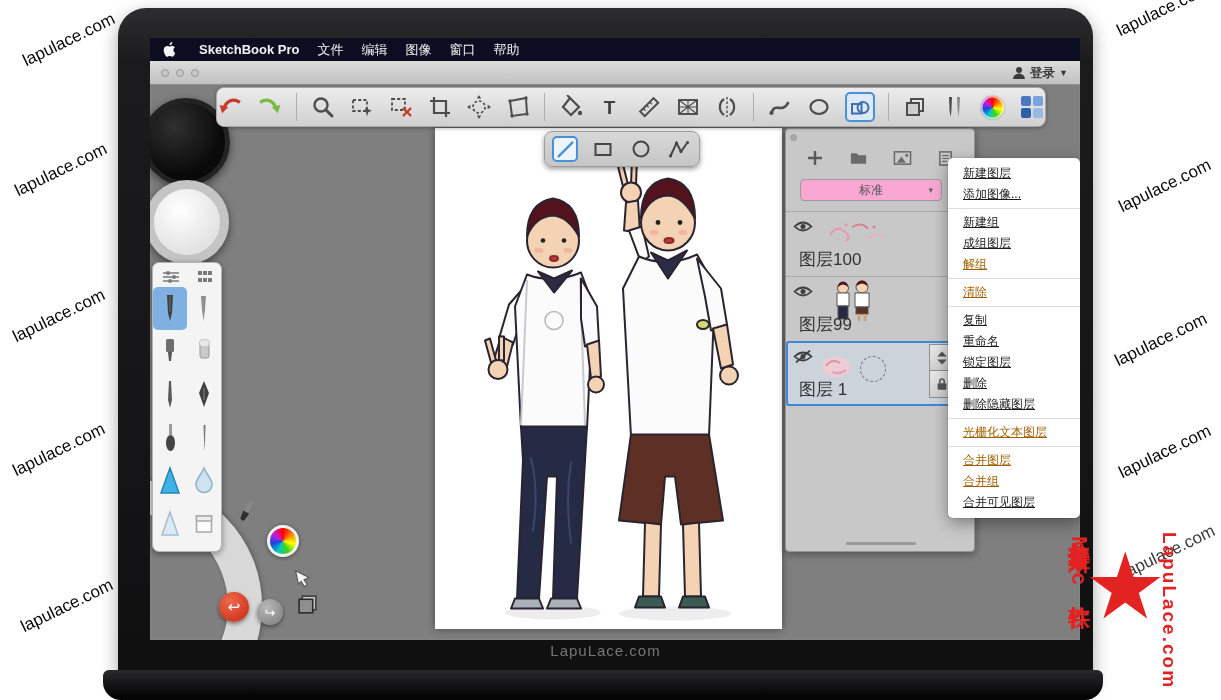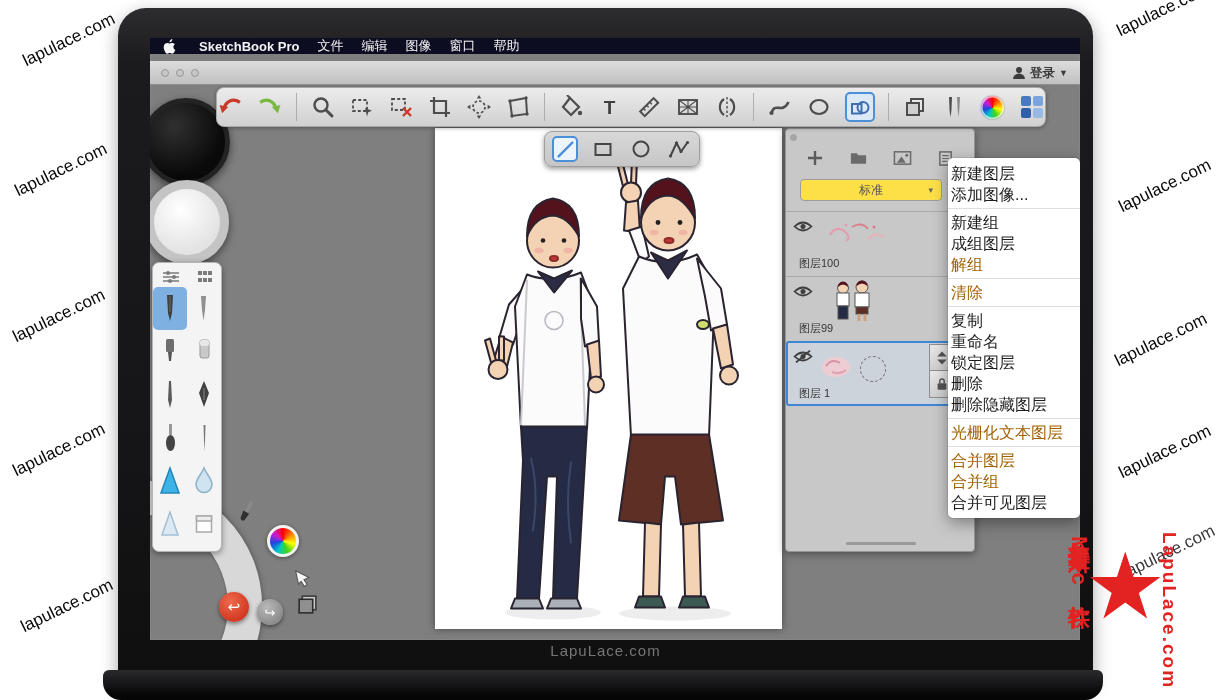--- a/index.html
+++ b/index.html
@@ -12,21 +12,21 @@
     border-radius:28px 28px 18px 18px; box-shadow:0 6px 18px rgba(0,0,0,.35); }
   .laptop-base { position:absolute; left:103px; top:670px; width:1000px; height:30px;
     background:linear-gradient(180deg,#2a2a2c,#050506 85%); border-radius:6px 6px 18px 18px; }
   .chin-label { position:absolute; left:0; right:0; top:634px; text-align:center;
     color:#767676; font-size:15px; letter-spacing:1px; }
 
   .screen { position:absolute; left:32px; top:30px; width:930px; height:602px;
     background:#7f7f7f; overflow:hidden; box-shadow:inset 0 0 0 1px rgba(255,255,255,.05); }
 
   
-  .menubar { position:absolute; left:0; top:0; width:100%; height:16px; background:#0d0d22;
+  .menubar { position:absolute; left:0; top:0; width:100%; height:23px; background:#0d0d22;
     display:flex; align-items:center; color:#f2f2f4; font-size:13px; padding:0 0 0 12px; gap:18px; z-index:9; }
   .menubar .app { font-weight:bold; margin-left:4px; }
   .menu-item { cursor:default; }
   .apple { width:15px; height:17px; display:inline-block; }
 
   
   .titlebar { position:absolute; left:0; top:23px; width:100%; height:24px;
     background:linear-gradient(#dcdcdc,#c1c1c1); border-bottom:1px solid #8f8f8f;
     display:flex; align-items:center; z-index:9; font-size:12.5px; color:#3a3a3a; }
   .win-dots { position:absolute; left:11px; top:8px; display:flex; gap:7px; }
@@ -94,47 +94,47 @@
     background:radial-gradient(circle at 38% 32%, #b9b9b9, #8d8d8d 70%); color:#fff; font-size:13px;
     box-shadow:0 2px 4px rgba(0,0,0,.45); }
 
   
   .layers { position:absolute; left:635px; top:90px; width:190px; height:424px;
     background:#c8c8c8; border:1px solid #949494; border-radius:4px;
     box-shadow:0 2px 8px rgba(0,0,0,.4); z-index:4; }
   .lp-dot { position:absolute; left:4px; top:5px; width:7px; height:7px; border-radius:50%; background:#a6a6a6; }
   .lp-head { position:absolute; left:0; top:16px; width:100%; height:26px; display:flex; align-items:center;
     justify-content:space-around; padding:0 8px; }
-  .lp-blend { position:absolute; left:14px; top:50px; width:142px; height:22px; background:#fde047;
+  .lp-blend { position:absolute; left:14px; top:50px; width:142px; height:22px; background:#f9a8d4;
     border:1px solid #9c9c9c; border-radius:4px; font-size:12px; color:#555;
     display:flex; align-items:center; justify-content:center; gap:0; }
   .lp-blend .caret { position:absolute; right:8px; font-size:9px; color:#666; }
   .lp-rows { position:absolute; left:0; top:82px; width:100%; }
   .layer-row { position:relative; height:65px; border-top:1px solid #a9a9a9; }
   .layer-row.short { height:60px; }
   .layer-row.selected { background:#ccd3da; outline:2px solid #3f87d6; outline-offset:-2px; border-radius:3px; }
   .eye-btn { position:absolute; left:7px; top:7px; width:22px; height:16px; }
-  .layer-name { position:absolute; left:13px; bottom:5px; font-size:11px; color:#333;margin-top:32px; }
+  .layer-name { position:absolute; left:13px; bottom:5px; font-size:17px; color:#333;margin-top:32px; }
   .layer-name.center { bottom:auto; top:50%; transform:translateY(-50%); left:36px; }
   .thumb { position:absolute; }
   .bg-circle { position:absolute; left:118px; top:11px; width:38px; height:38px; border-radius:50%;
     background:#fff; box-shadow:0 1px 3px rgba(0,0,0,.35); }
   .sel-dash-circle { position:absolute; left:74px; top:14px; width:26px; height:26px;
     border:1.5px dashed #6f6f6f; border-radius:50%; }
   .side-btns { position:absolute; left:143px; top:2px; width:25px; }
   .side-btn { width:25px; height:27px; background:linear-gradient(#e8e8e8,#cfcfcf); border:1px solid #8f8f8f;
     display:flex; align-items:center; justify-content:center; }
   .side-btn + .side-btn { border-top:none; }
   .lp-scroll { position:absolute; left:60px; bottom:6px; width:70px; height:3px; background:#9a9a9a; border-radius:2px; }
 
   
   .ctxmenu { position:absolute; left:798px; top:120px; width:132px; background:#fff;
     border-radius:5px; box-shadow:0 5px 16px rgba(0,0,0,.38), 0 0 0 1px rgba(0,0,0,.08);
     padding:5px 0; z-index:8; }
-  .cm-item { height:21px; line-height:21px; padding:0 3px; font-size:16px; color:#1d1d1f; white-space:nowrap; }
+  .cm-item { height:21px; line-height:21px; padding:0 15px; font-size:12px; color:#1d1d1f; white-space:nowrap;text-decoration:underline; }
   .cm-item.disabled { color:#a16207; }
   .cm-sep { height:1px; background:#dedede; margin:3px 0; }
 
   
   .wm { position:absolute; font-size:17px; color:#0a0a0a; transform:rotate(-26deg);
     transform-origin:left center; white-space:nowrap; z-index:20; }
   .stamp-cn { position:absolute; left:1064px; top:524px; writing-mode:vertical-rl; font-size:22px;
     font-weight:bold; color:#e32222; letter-spacing:3px; z-index:21; }
   .stamp-star { position:absolute; left:1084px; top:540px; font-size:92px; line-height:1; color:#e32222; z-index:21; }
   .stamp-site { position:absolute; left:1158px; top:532px; writing-mode:vertical-rl; font-size:19px;

